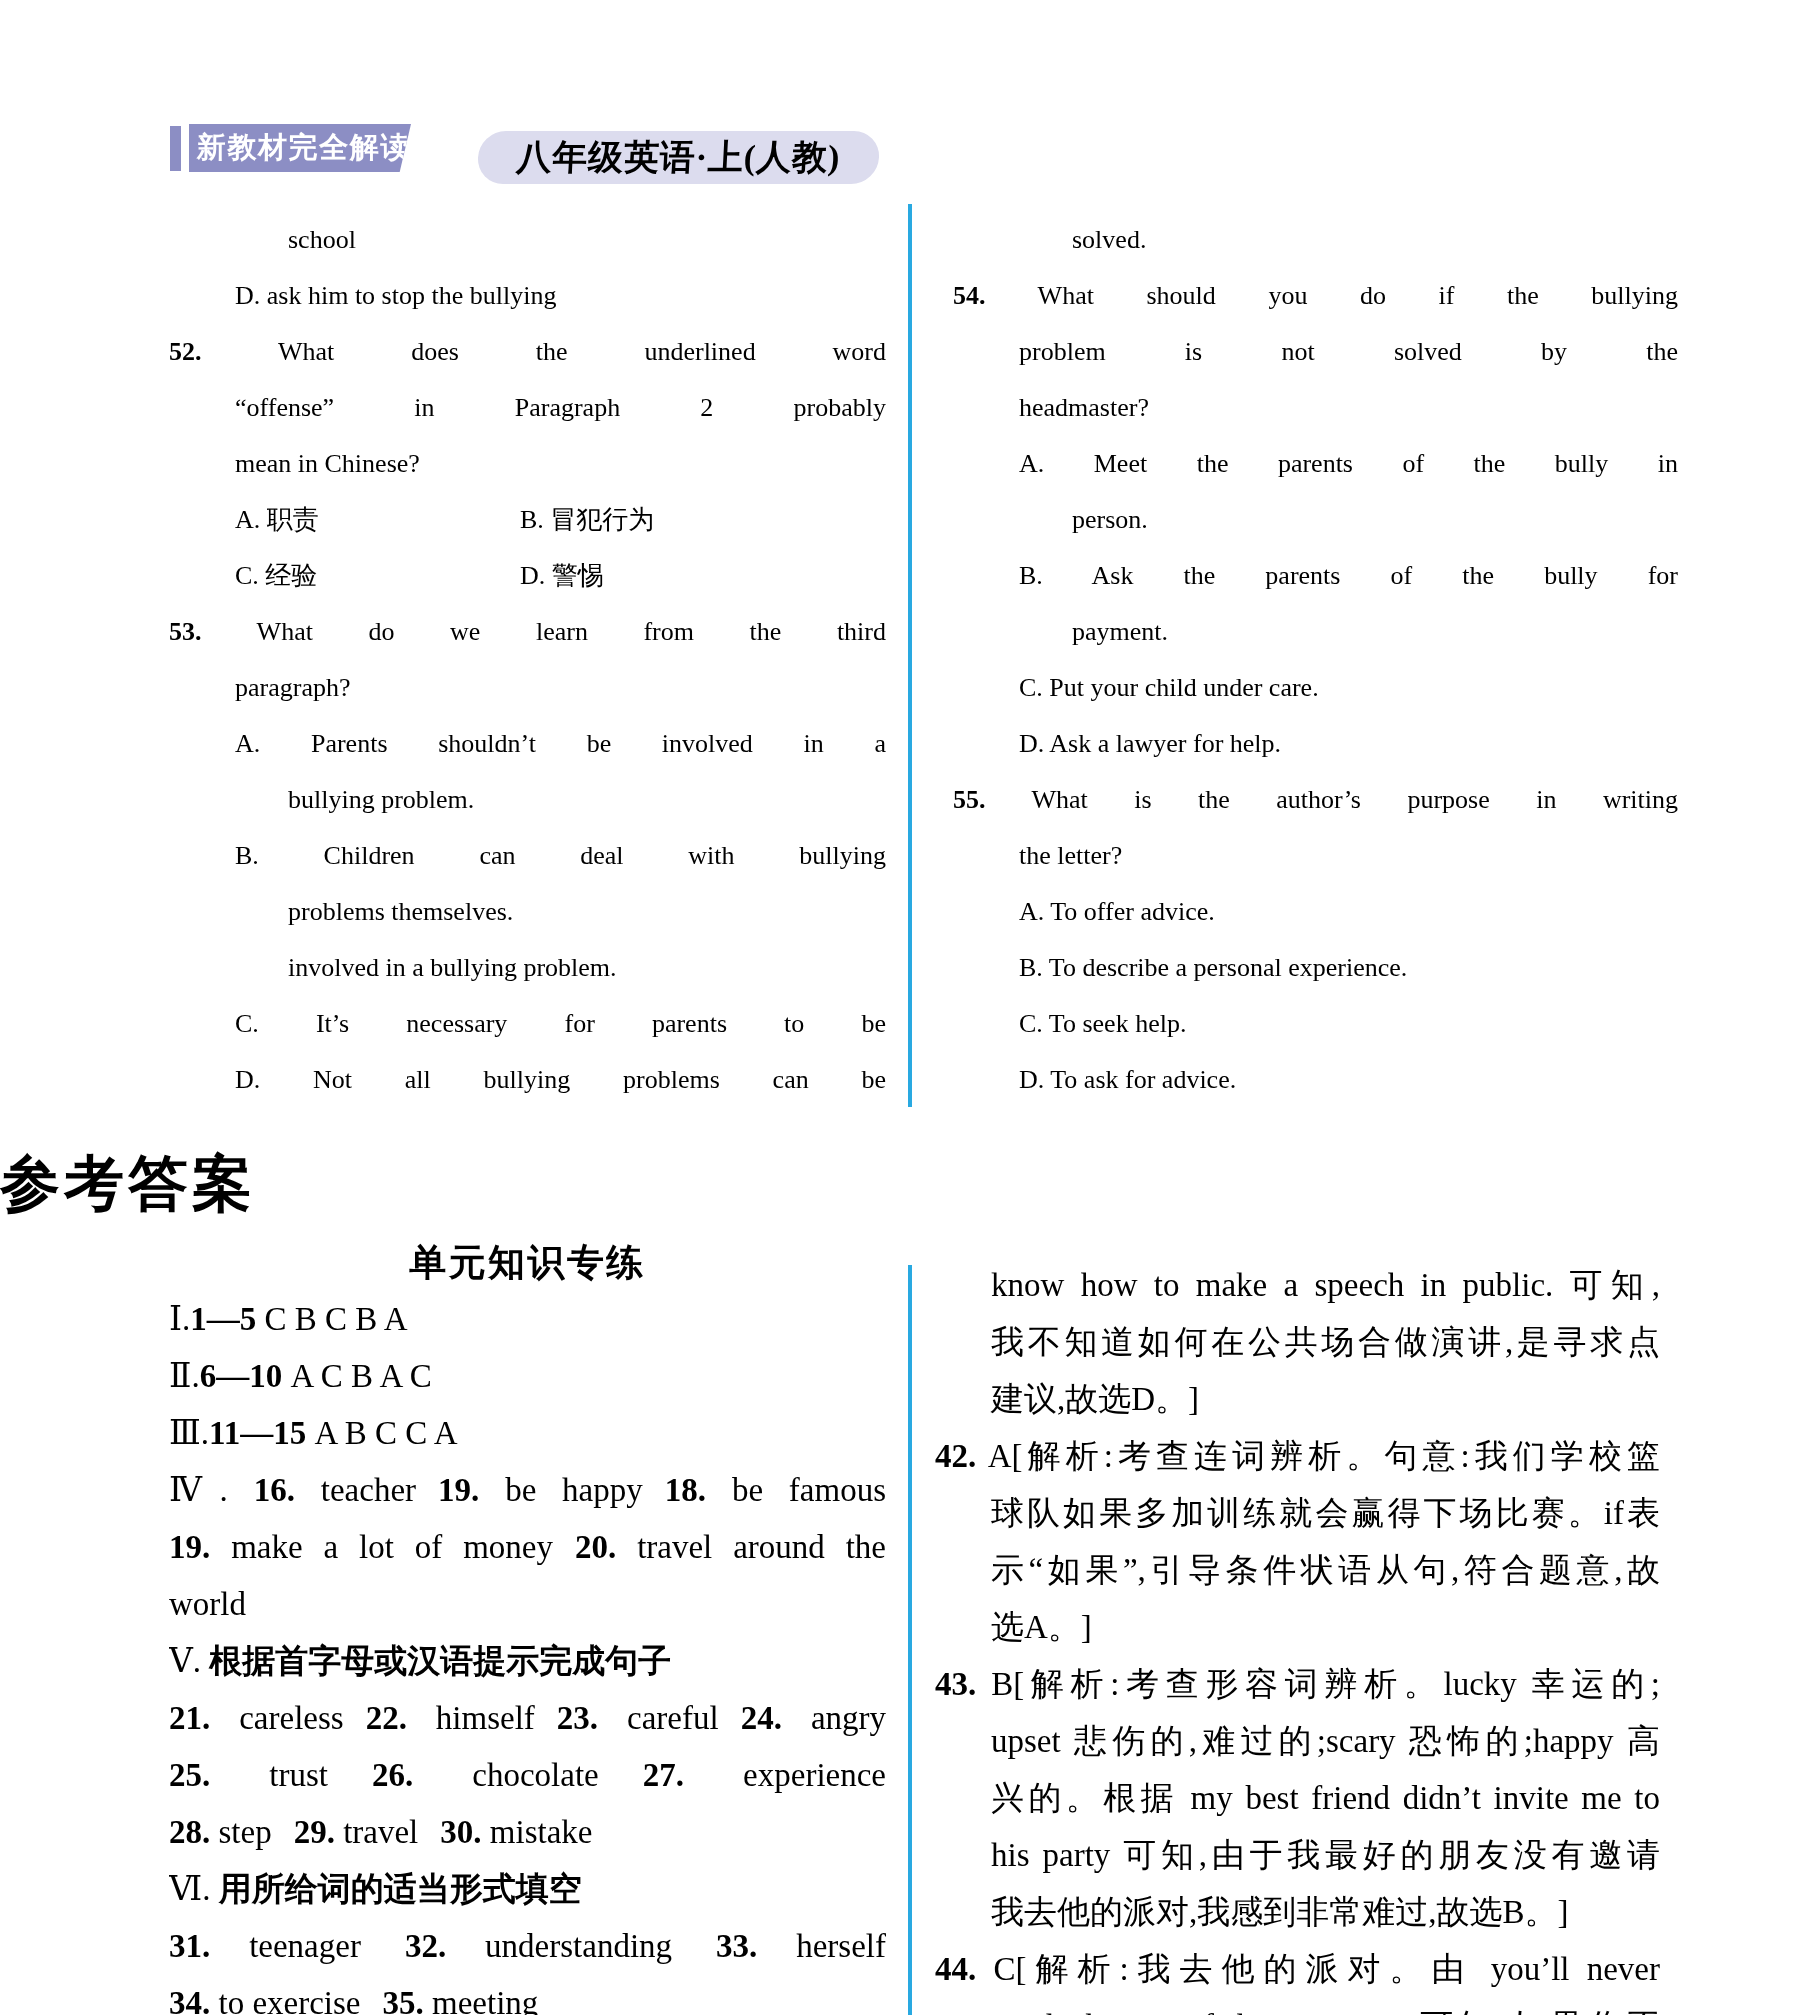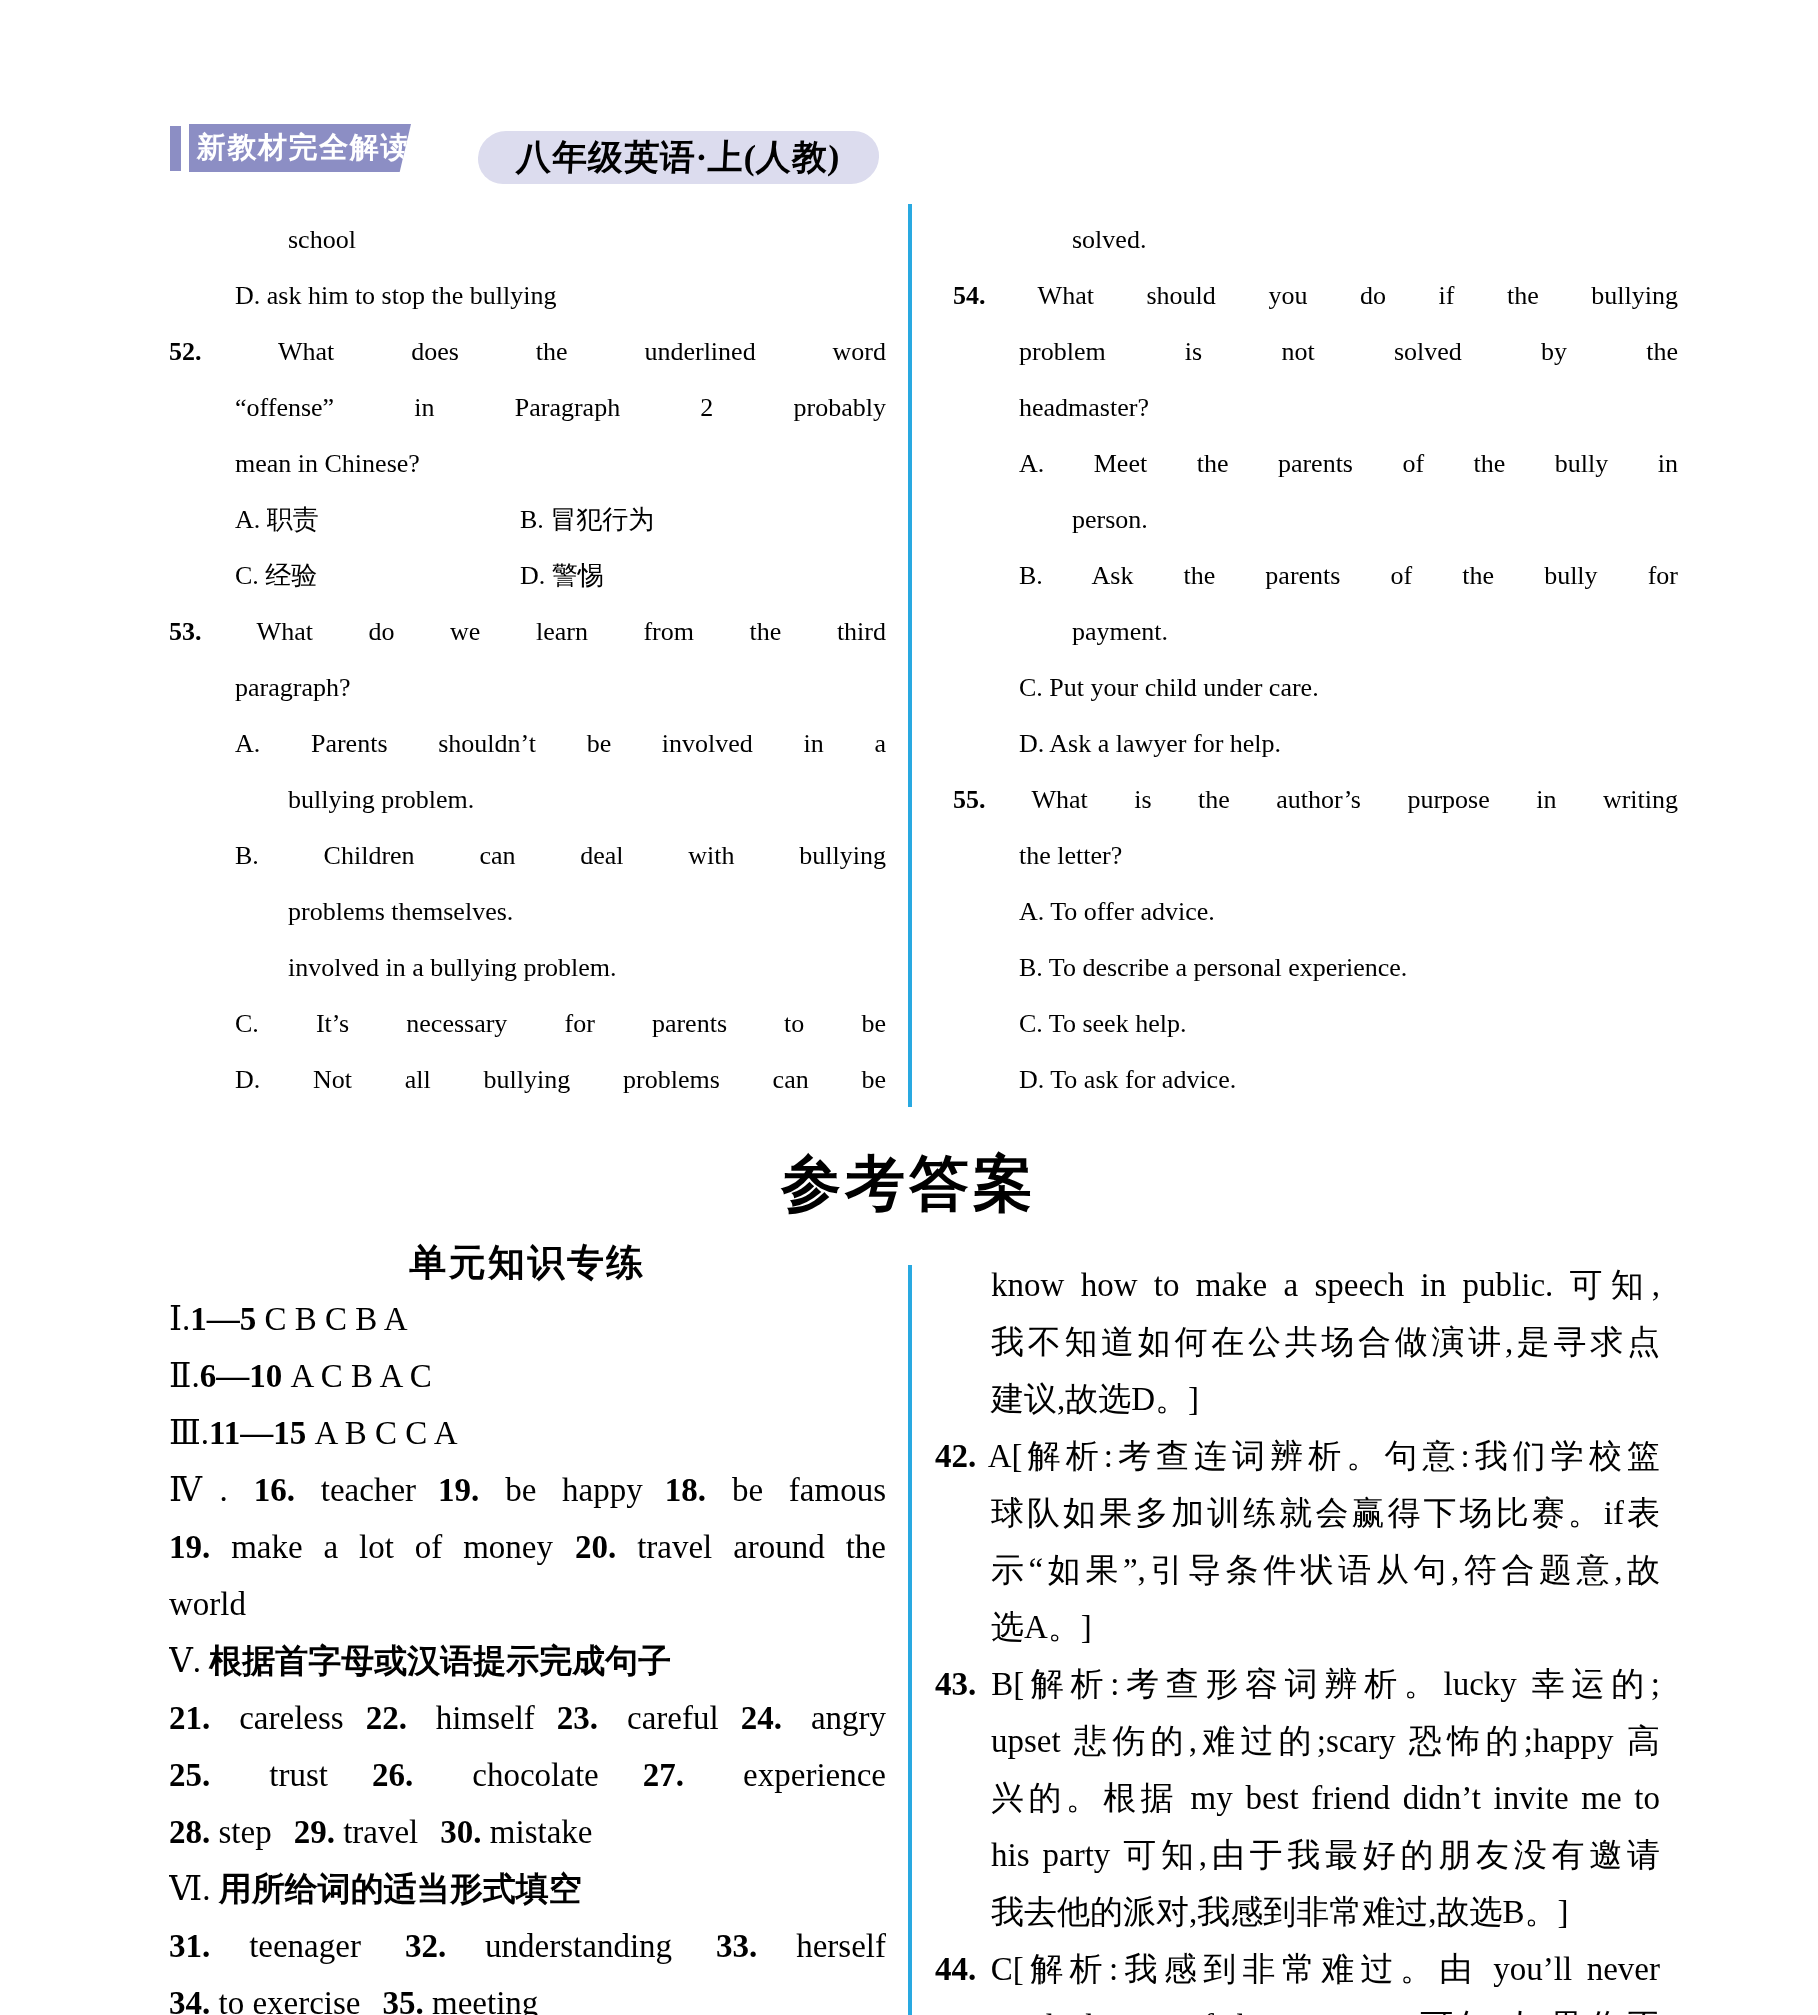--- a/index.html
+++ b/index.html
@@ -23,21 +23,21 @@
     transform:skewX(-3deg);
     display:flex;align-items:center;justify-content:center;
     font-weight:700;font-size:35px;letter-spacing:0.8px;
   }
   
   .divider{width:3.6px;}
   #divider-questions{left:908px;top:204px;height:903px;}
   #divider-answers{left:908px;top:1265px;height:1044px;}
   
   #answers-title{
-    left:0;top:1144px;width:1818px;text-align:center;
+    left:0;top:1144px;width:1818px;text-align:left;
     font-size:60px;font-weight:700;letter-spacing:4px;
   }
   
   .col{position:absolute;}
   #questions-left {left:169px; top:212px; width:717px;}
   #questions-right{left:953px;top:212px; width:725px;}
   #answers-left   {left:169px; top:1234px;width:717px;}
   #answers-right  {left:935px;top:1257px;width:725px;}
   .line{font-size:26px;overflow:hidden;}
   .q .line{height:56px;line-height:56px;}
@@ -127,16 +127,16 @@
     <div class="line i1"><span>建议,故选D。]</span></div>
     <div class="line i0 j"><span class="b">42.</span><span> A[解析:考查连词辨析。句意:我们学校篮</span></div>
     <div class="line i1 j"><span>球队如果多加训练就会赢得下场比赛。if表</span></div>
     <div class="line i1 j"><span>示“如果”,引导条件状语从句,符合题意,故</span></div>
     <div class="line i1"><span>选A。]</span></div>
     <div class="line i0 j"><span class="b">43.</span><span> B[解析:考查形容词辨析。lucky 幸运的;</span></div>
     <div class="line i1 j"><span>upset 悲伤的,难过的;scary 恐怖的;happy 高</span></div>
     <div class="line i1 j"><span>兴的。根据 my best friend didn’t invite me to</span></div>
     <div class="line i1 j"><span>his party 可知,由于我最好的朋友没有邀请</span></div>
     <div class="line i1"><span>我去他的派对,我感到非常难过,故选B。]</span></div>
-    <div class="line i0 j"><span class="b">44.</span><span> C[解析:我感到非常难过。由 you’ll never</span></div>
+    <div class="line i0 j"><span class="b">44.</span><span> C[解析:我去他的派对。由 you’ll never</span></div>
     <div class="line i1 j"><span>reach the top of the mountain 可知,如果你不</span></div>
   </div>
 
 
 </body></html>

